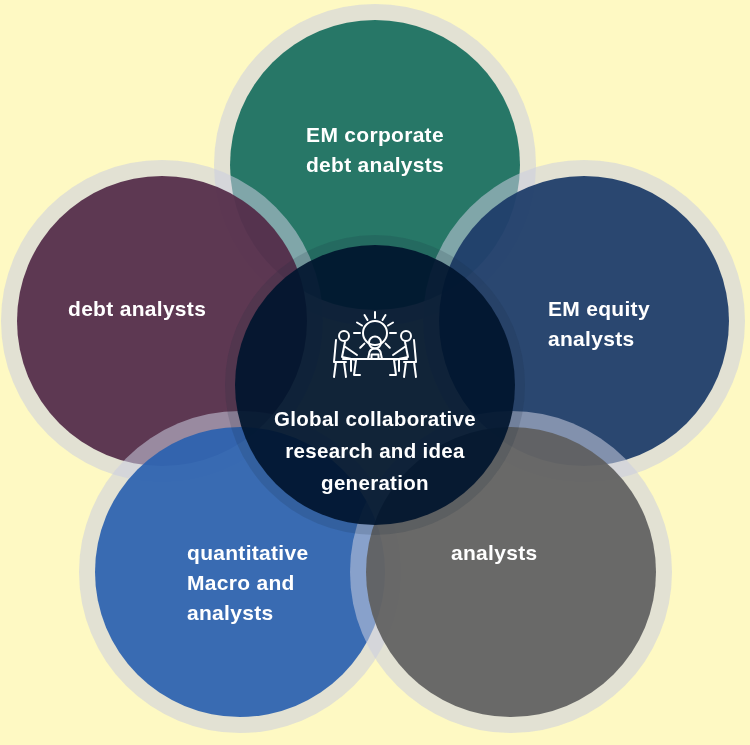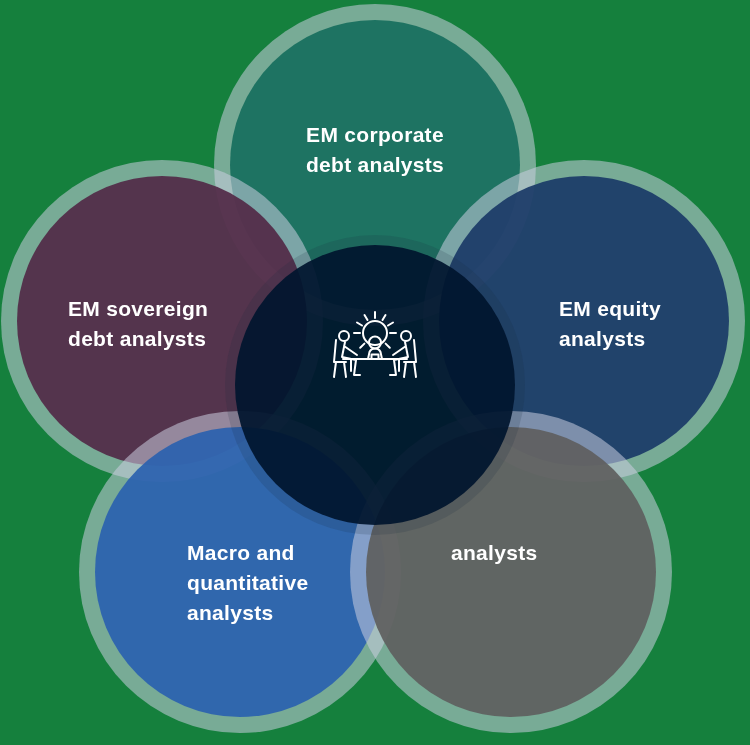--- a/index.html
+++ b/index.html
@@ -1,17 +1,17 @@
 <!DOCTYPE html>
 <html><head>
 <meta charset="utf-8">
 <style>
   html,body { margin:0; padding:0; background:#ffffff; }
   .canvas {
-    position:relative; width:750px; height:745px; background:#15803d;
+    position:relative; width:750px; height:745px; background:#fef9c3;
     overflow:hidden;
     font-family:"Liberation Sans", sans-serif;
   }
   .halo, .circle { position:absolute; border-radius:50%; }
   
   .h-top    { left:214px; top:4px;   width:322px; height:322px; }
   .h-left   { left:1px;   top:160px; width:322px; height:322px; }
   .h-right  { left:423px; top:160px; width:322px; height:322px; }
   .h-bl     { left:79px;  top:411px; width:322px; height:322px; }
   .h-br     { left:350px; top:411px; width:322px; height:322px; }
@@ -24,21 +24,21 @@
   .c-br     { left:366px; top:427px; width:290px; height:290px; }
   .c-center { left:235px; top:245px; width:280px; height:280px; }
 
   .label {
     position:absolute; color:#ffffff; font-weight:700;
     font-size:21px; line-height:30px; letter-spacing:0.3px;
     white-space:nowrap;
   }
   .lbl-top    { left:0; top:100px; width:100%; text-align:center; }
   .lbl-left   { left:51px;  top:118px; }
-  .lbl-right  { left:120px; top:118px; }
+  .lbl-right  { left:109px; top:118px; }
   .lbl-bl     { left:92px;  top:111px; }
   .lbl-br     { left:85px;  top:111px; }
   .lbl-center {
     left:0; top:158px; width:100%; text-align:center;
     font-size:20.5px; line-height:32px;
   }
   .icon {
     position:absolute; left:96px; top:66px; width:88px; height:78px;
   }
   .icon * { stroke:#ffffff; stroke-width:2; fill:none;
@@ -53,38 +53,37 @@
   <div class="circle c-top" style="background: rgba(23, 110, 93, 0.92);">
     <div class="label lbl-top">
         <div>EM corporate</div>
         <div>debt analysts</div>
       </div>
   </div>
 
   <div class="halo h-left" style="background: rgba(202, 206, 224, 0.55);"></div>
   <div class="circle c-left" style="background: rgba(81, 41, 71, 0.92);">
     <div class="label lbl-left">
-        <div>EM sovereign</div>
         <div>debt analysts</div>
       </div>
   </div>
 
   <div class="halo h-right" style="background: rgba(202, 206, 224, 0.55);"></div>
   <div class="circle c-right" style="background: rgba(26, 58, 103, 0.92);">
     <div class="label lbl-right">
         <div>EM equity</div>
         <div>analysts</div>
       </div>
   </div>
 
   <div class="halo h-bl" style="background: rgba(202, 206, 224, 0.55);"></div>
   <div class="circle c-bl" style="background: rgba(42, 97, 175, 0.92);">
     <div class="label lbl-bl">
+        <div>quantitative</div>
         <div>Macro and</div>
-        <div>quantitative</div>
         <div>analysts</div>
       </div>
   </div>
 
   <div class="halo h-br" style="background: rgba(202, 206, 224, 0.55);"></div>
   <div class="circle c-br" style="background: rgba(94, 94, 94, 0.92);">
     <div class="label lbl-br">
         <div>analysts</div>
       </div>
   </div>
@@ -106,15 +105,20 @@
         <rect x="40.5" y="43.5" width="7" height="4.5"></rect>
       </g>
       <g id="person-left">
         <circle cx="13" cy="25" r="5"></circle>
         <path d="M14,31 L11,46 M13,35 L26,44 M11,46 L25,49 L23,64 L29,64
                  M5,29 L3,51 M3,51 L15,51 M13,51 L15,66 M5,51 L3,66"></path>
       </g>
       <use href="#person-left" transform="translate(88,0) scale(-1,1)"></use>
     </svg>
 
+    <div class="label lbl-center">
+        <div>Global collaborative</div>
+        <div>research and idea</div>
+        <div>generation</div>
+      </div>
   </div>
 
 </div>
 
 </body></html>

